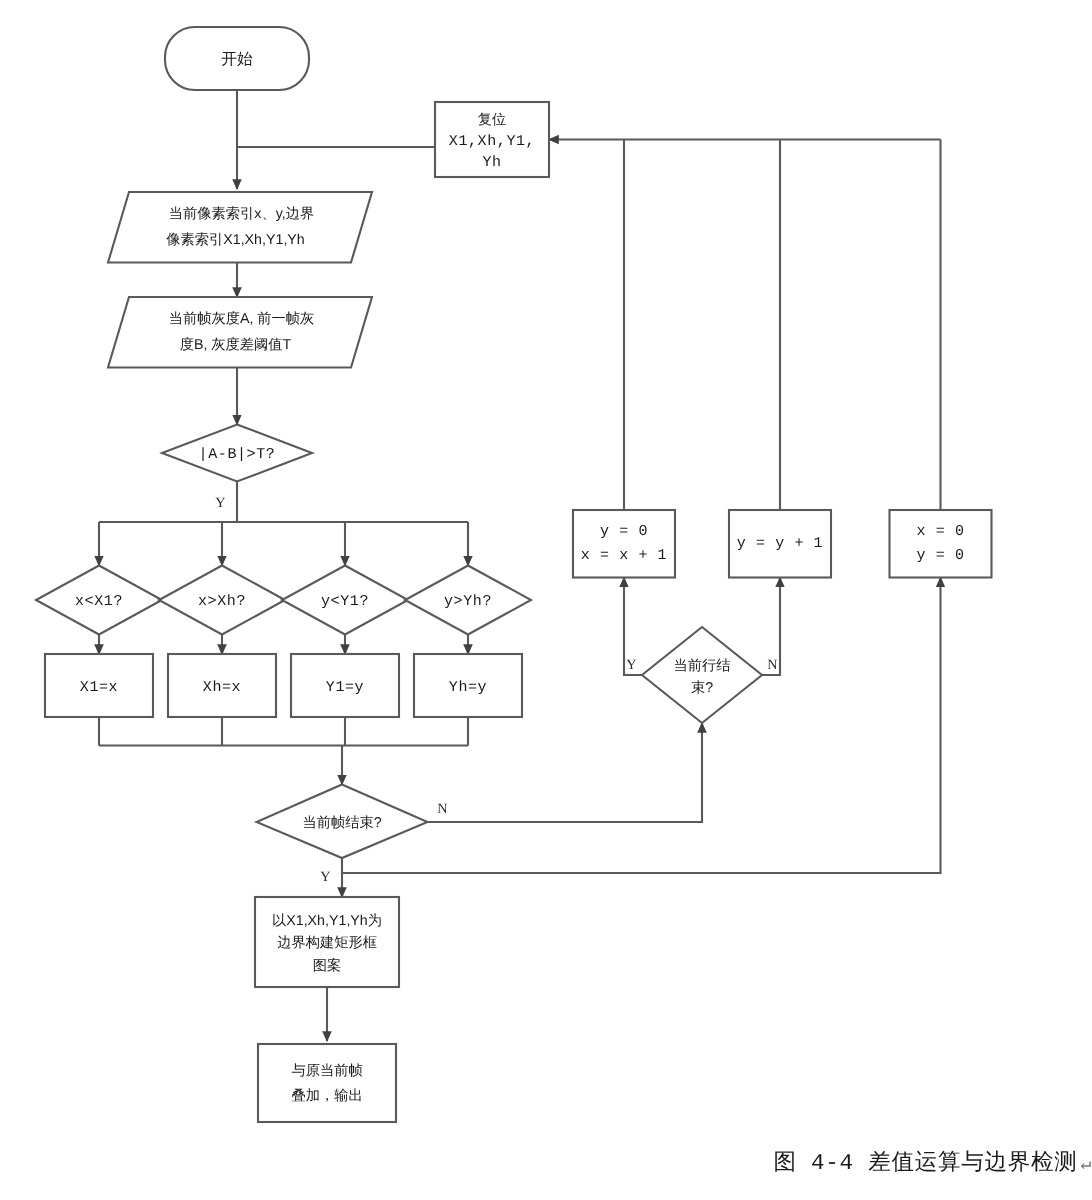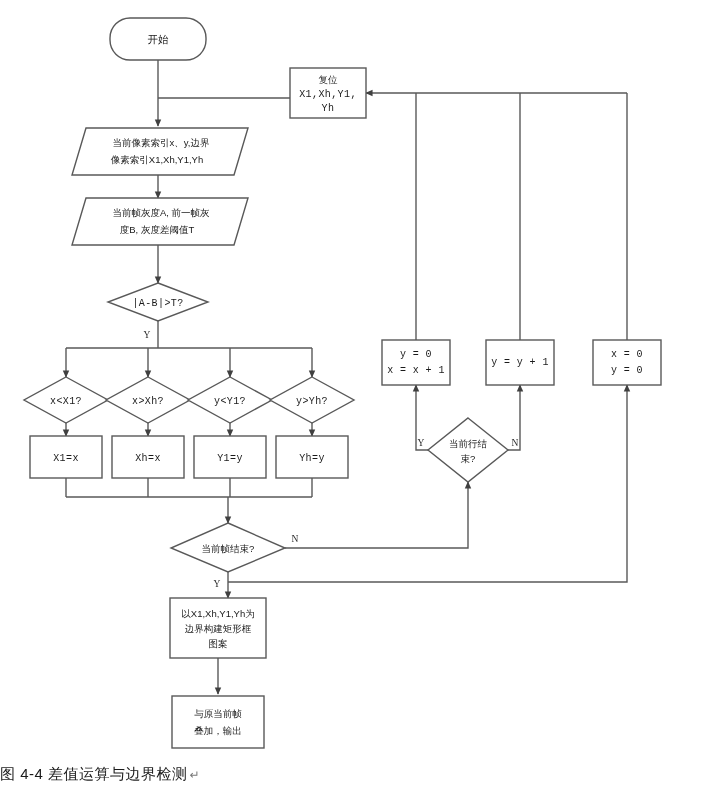--- a/index.html
+++ b/index.html
@@ -60,22 +60,22 @@
     font-family: "Liberation Serif", "DejaVu Serif", serif;
     font-size: 9.5px;
     fill: #2b2b2b;
     text-anchor: middle;
   }
   .caption {
     position: absolute;
     left: 0;
     top: 765px;
     width: 728px;
-    text-align: left;
-    font-family: Liberation Sans, sans-serif;
+    text-align: right;
+    font-family: Liberation Mono, monospace;
     font-size: 15px;
     color: #1a1a1a;
     letter-spacing: 0.5px;
   }
   .caption .pilcrow {
     color: #7a7a7a;
     font-size: 12px;
     margin-left: 2px;
   }
 </style>

